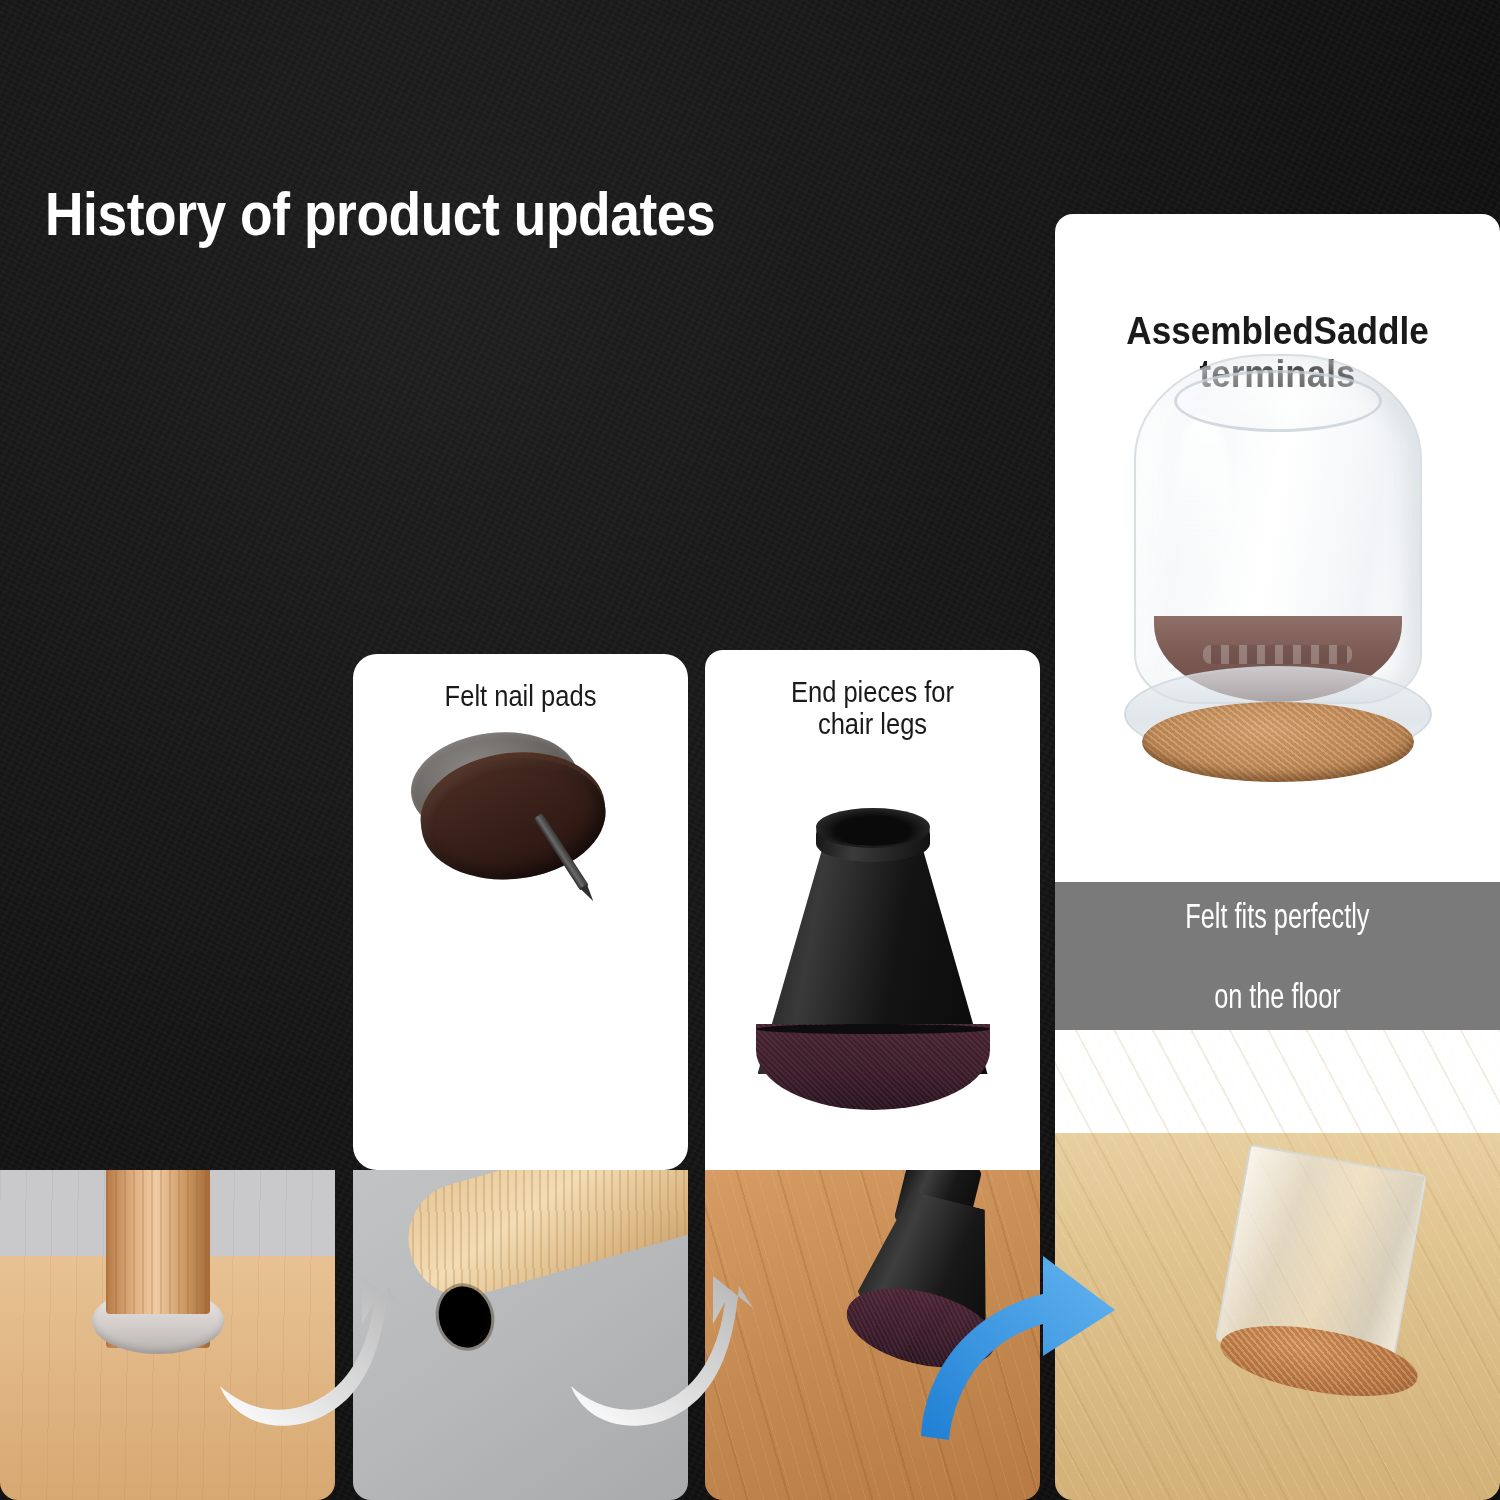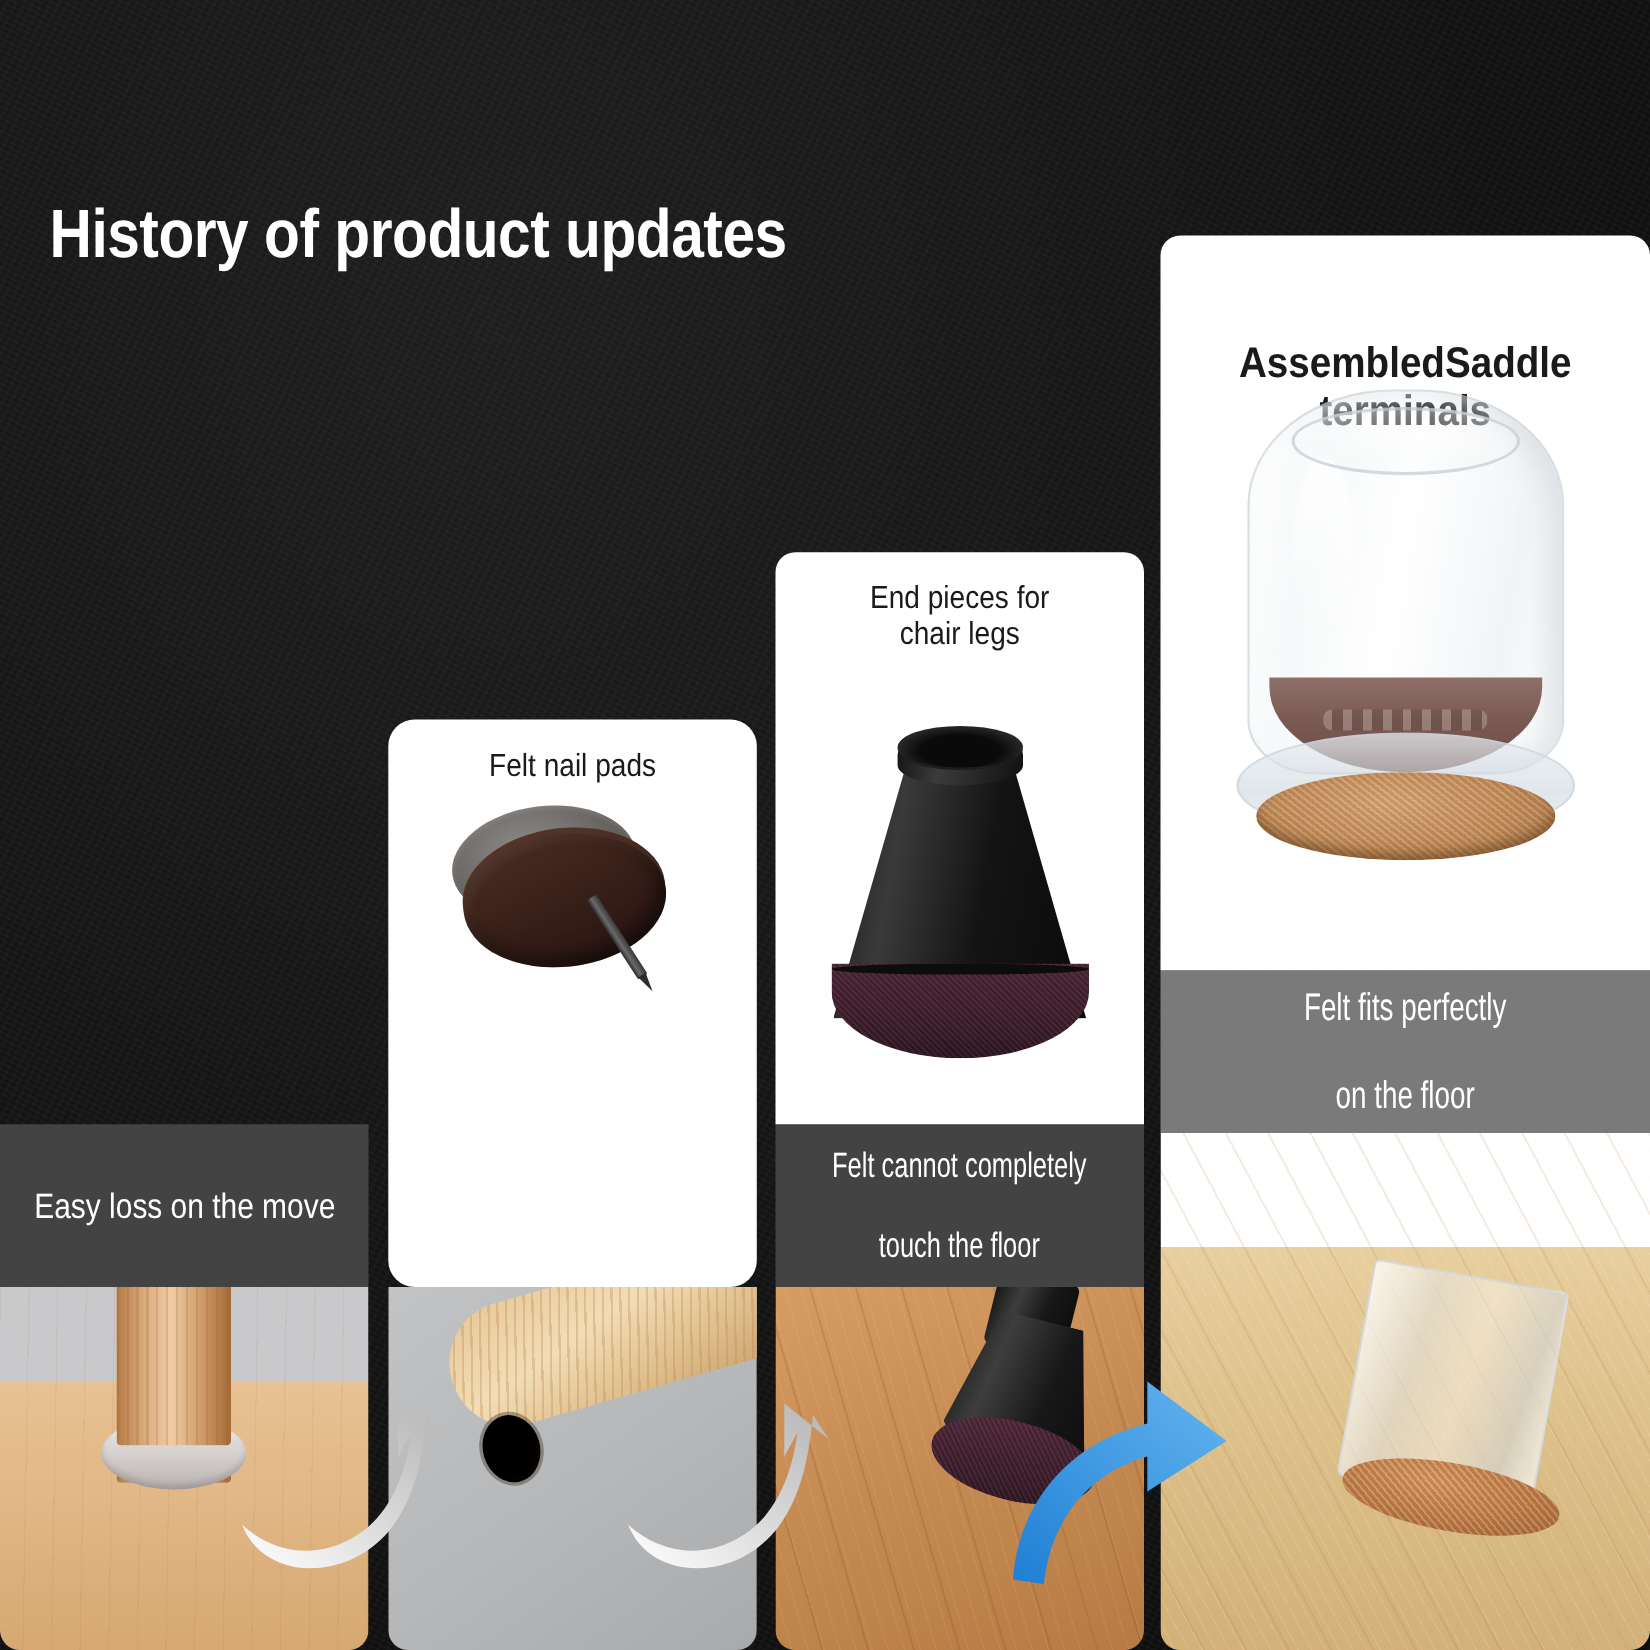--- a/index.html
+++ b/index.html
@@ -303,23 +303,20 @@
 
 <div id="bg-texture"></div>
 
 <div id="header">
 
 
   <div id="main-title">History of product updates</div>
 </div>
 
 <div class="col" id="col1">
-  <div class="caption">
-    <span>Easy loss on the move</span>
-  </div>
   <div class="photo">
     <div class="floor-light"></div>
     <div class="wood-leg-round" style="left:106px; top:-4px; width:104px; height:182px; border-radius:4px;"></div>
     <div class="felt-ring" style="left:92px; top:118px; width:132px; height:66px;"></div>
     <div class="wood-leg-round" style="left:106px; top:-4px; width:104px; height:148px; border-radius:4px;"></div>
   </div>
 </div>
 
 <div class="col" id="col2">
   <div class="panel-top">
@@ -347,26 +344,20 @@
       <div>chair legs</div>
     </div>
     <div class="stage">
       <div id="cone">
         <div id="cone-body"></div>
         <div id="cone-felt"></div>
         <div id="cone-neck"></div>
         <div id="cone-mouth"></div>
       </div>
     </div>
-  </div>
-  <div class="caption">
-    <span>
-      <span>Felt cannot completely</span><br>
-      <span>touch the floor</span>
-    </span>
   </div>
   <div class="photo">
     <div class="floor-orange"></div>
     <div class="black-cap-leg" style="left:196px; top:-10px; width:74px; height:70px; border-radius:6px; transform:rotate(14deg);"></div>
     <div class="black-cap-leg" style="left:150px; top:28px; width:150px; height:140px; border-radius:10px 10px 46% 46%; transform:rotate(14deg); clip-path:polygon(26% 0%,76% 0%,100% 100%,2% 100%);"></div>
     <div class="cap-felt-maroon" style="left:140px; top:122px; width:152px; height:72px; transform:rotate(14deg);"></div>
   </div>
 </div>
 
 <div class="col" id="col4">

